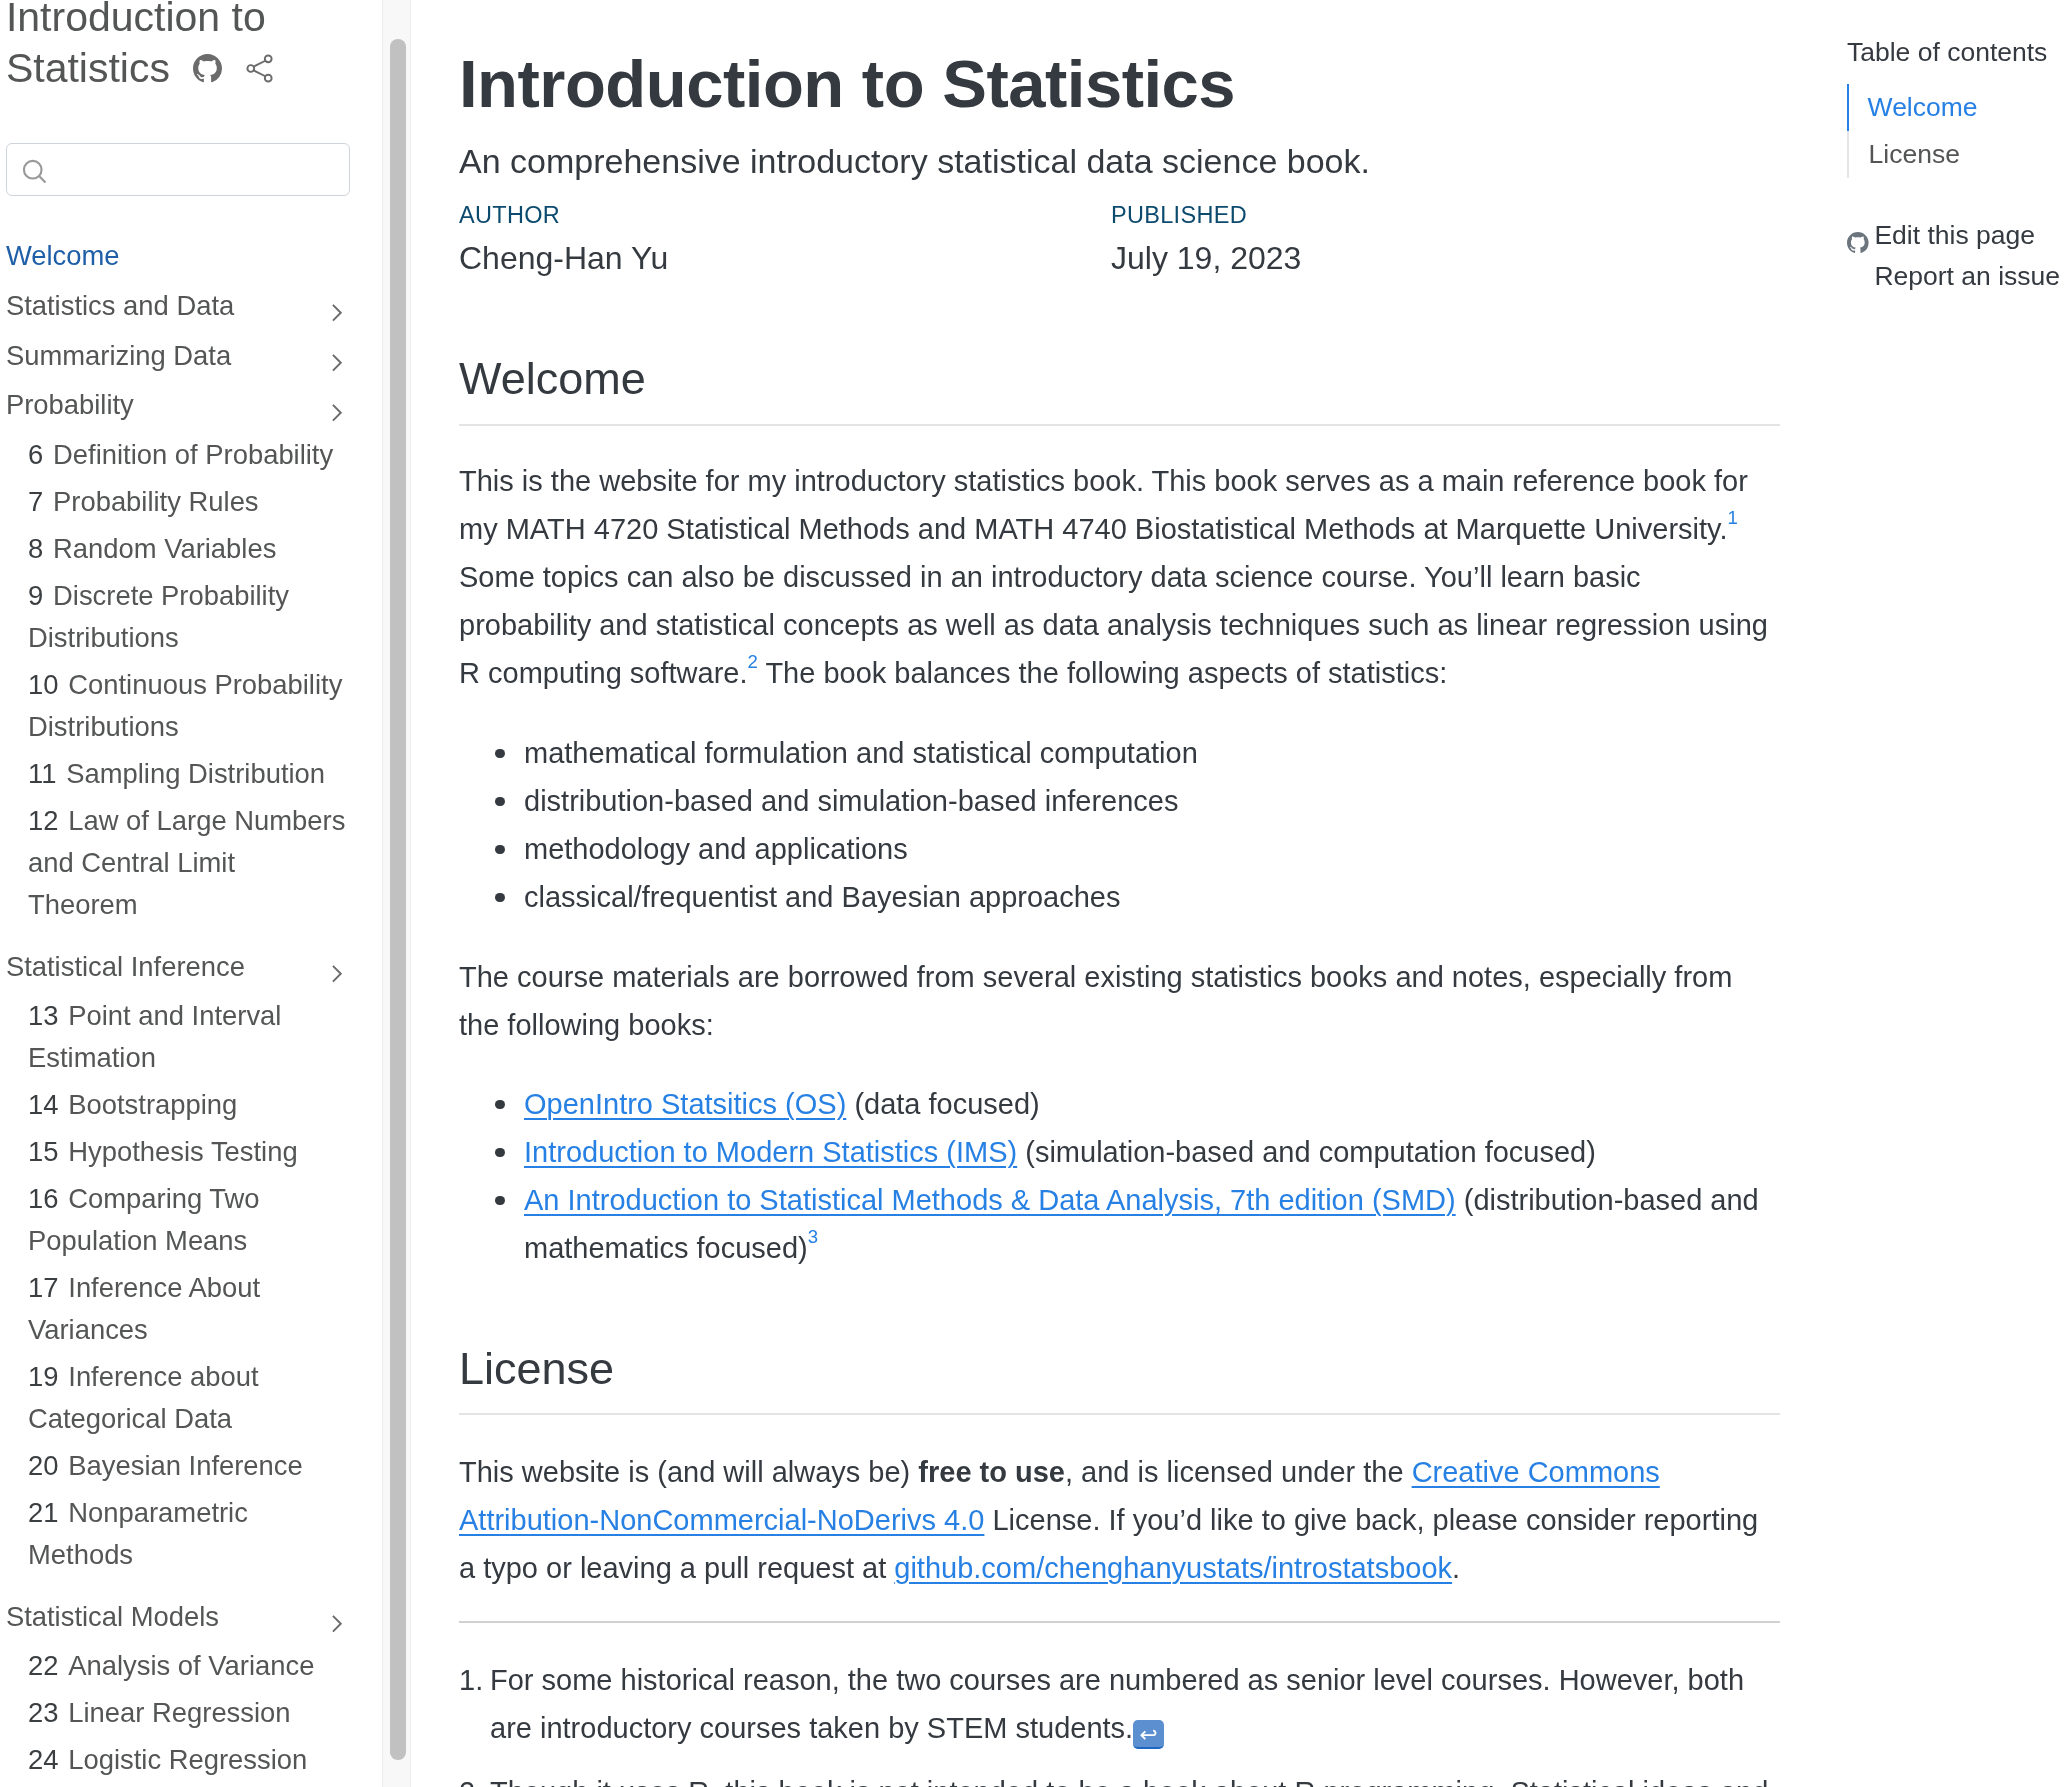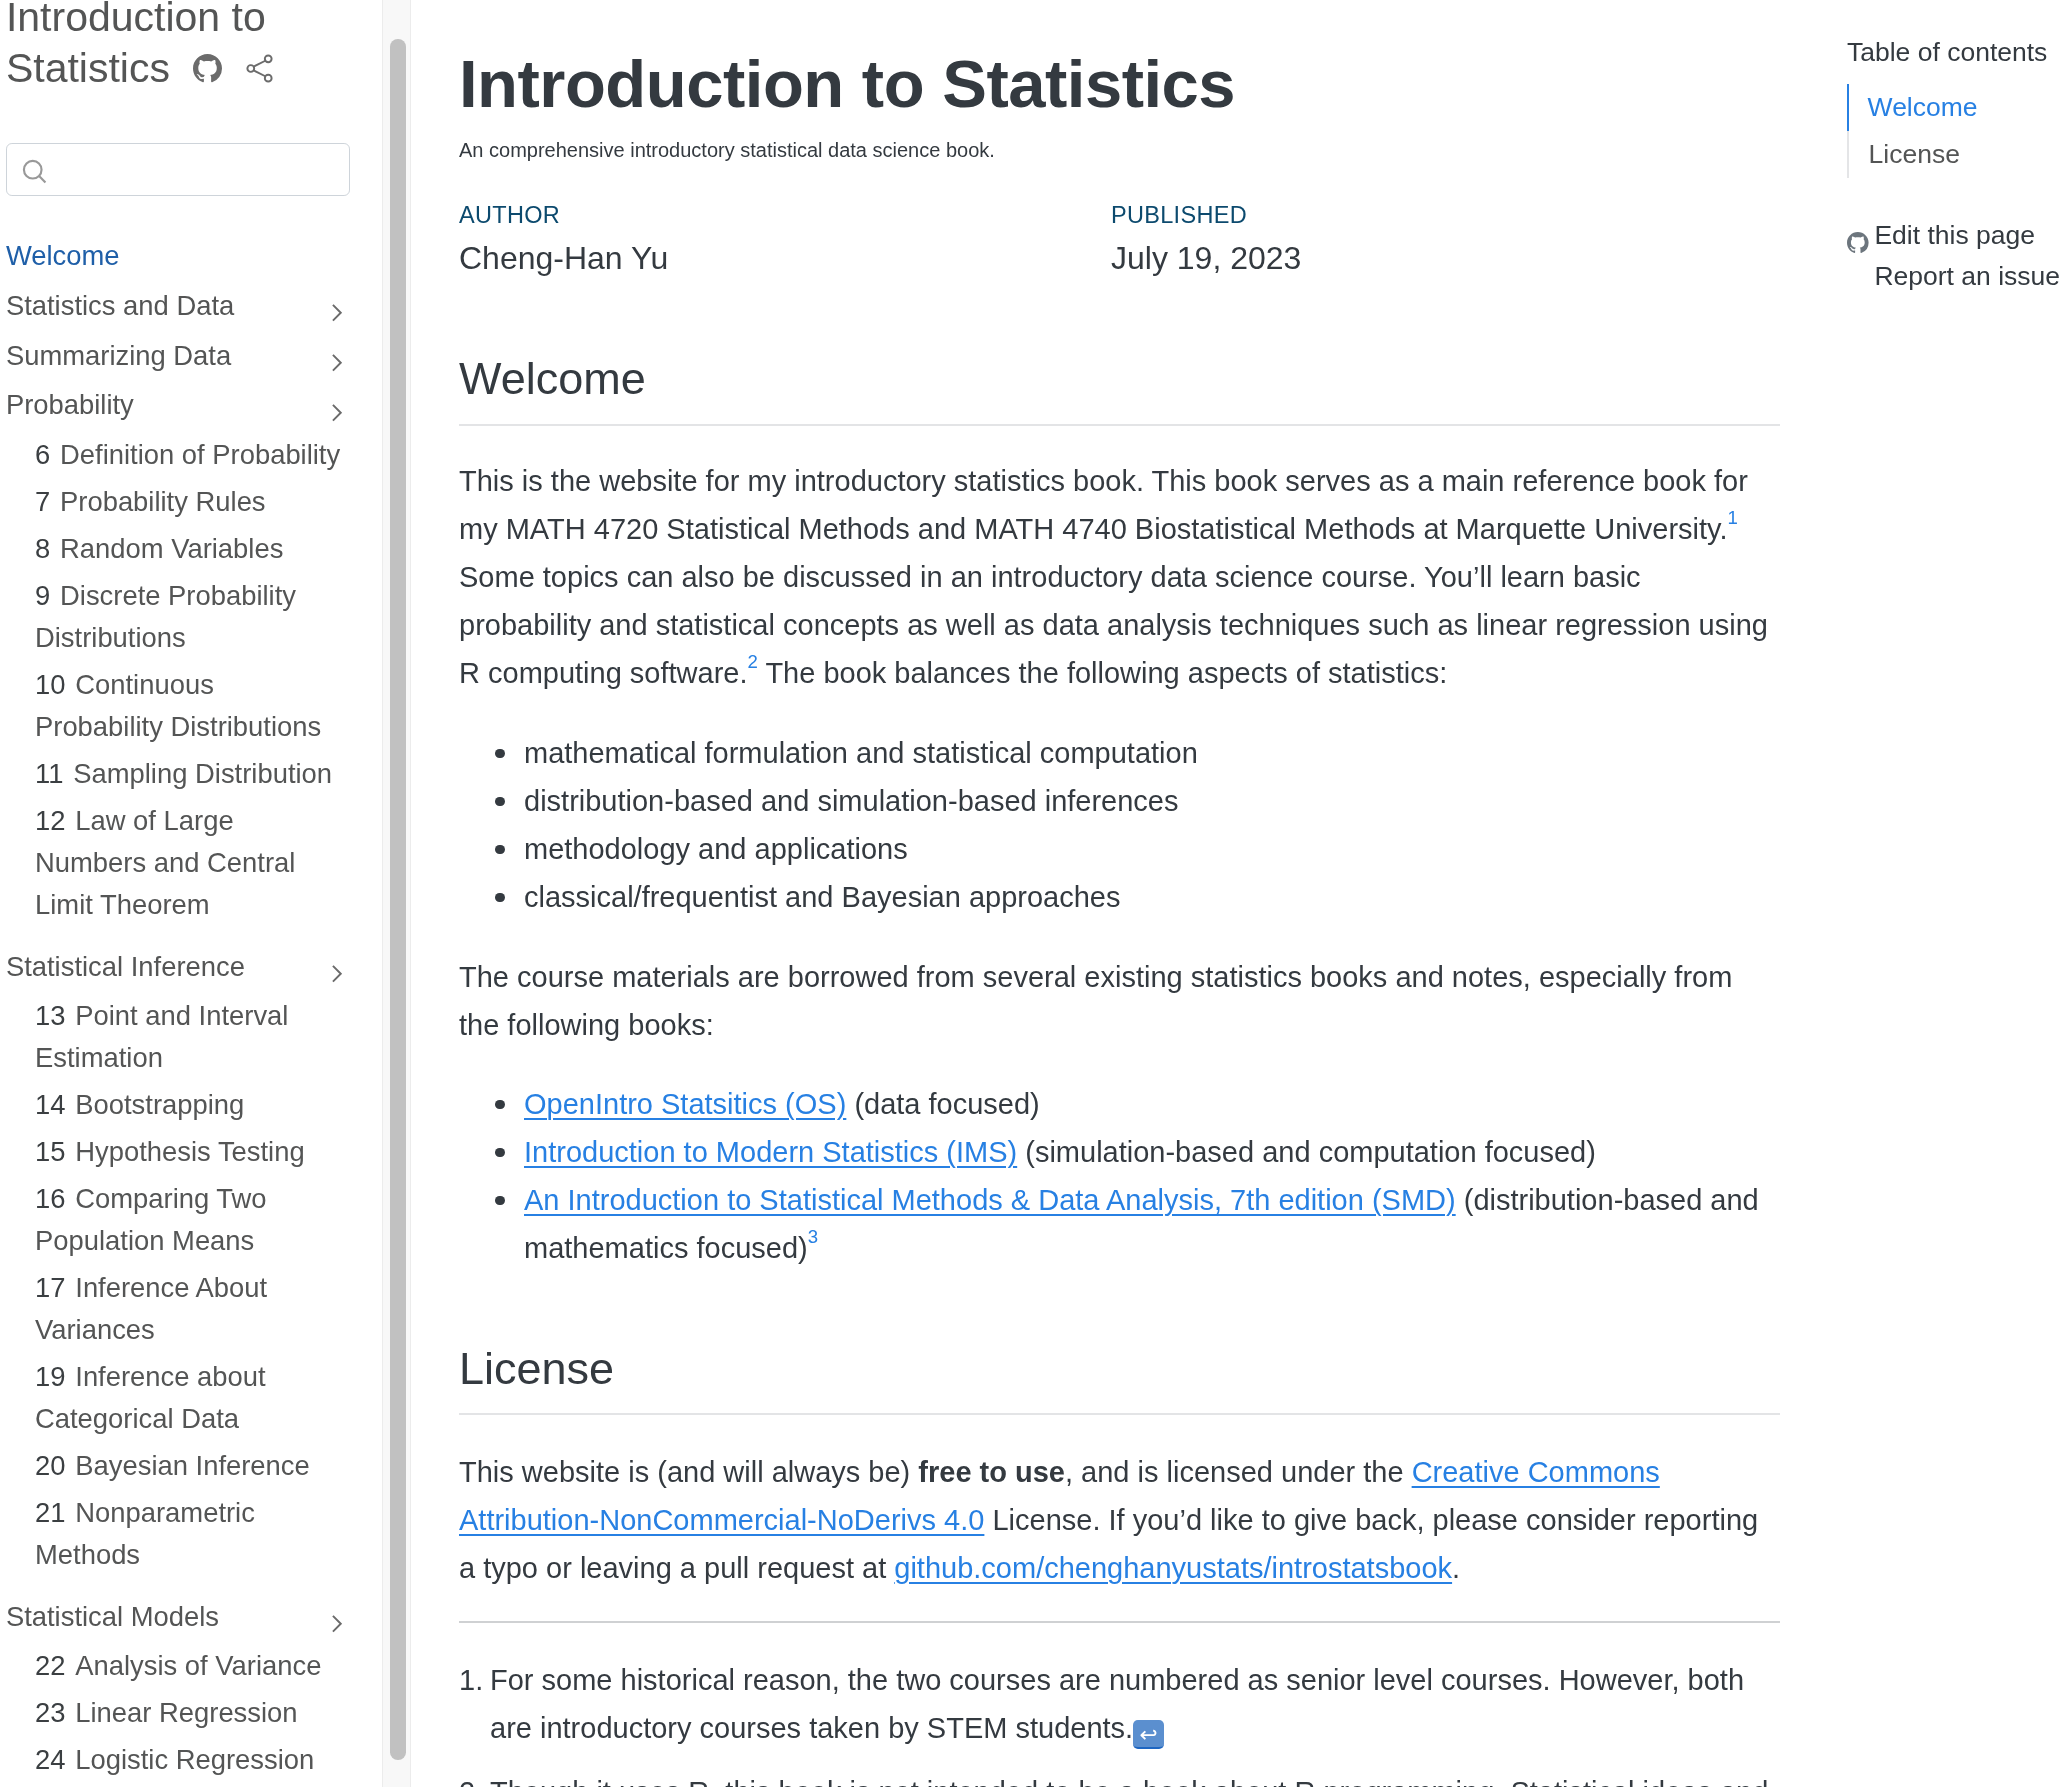--- a/index.html
+++ b/index.html
@@ -13,32 +13,32 @@
   .sb-title svg { display: block; }
   .search-box { position: absolute; left: 5.9px; top: 143px; width: 344px; height: 53px; border: 1px solid #ced4da; border-radius: 5.9px; background: #fff; }
   .search-box .search-icon { position: absolute; left: 13.7px; top: 13.7px; }
   .search-box input { position: absolute; left: 47px; top: 7.8px; width: 284px; height: 35px; border: none; outline: none; font-size: 25.5px; font-family: "Liberation Sans", sans-serif; background: transparent; color: #343a40; }
 
   .nav { position: absolute; left: 0; top: 235px; width: 368px; }
   .nav-item { position: relative; font-size: 27.4px; line-height: 42px; color: #545555; cursor: pointer; }
   .nav-item.top { padding-left: 5.9px; margin-bottom: 7.8px; }
   .nav-item.top.active { color: #1f5fa8; }
   .nav-item.top .chev { position: absolute; right: 23.5px; top: 9.8px; }
-  .nav-item.chap { padding-left: 35px; margin-bottom: 4.9px; padding-right: 19.6px; }
+  .nav-item.chap { padding-left: 28px; margin-bottom: 4.9px; padding-right: 19.6px; }
   .nav-item.chap .num { color: #3b3f42; margin-right: 9.8px; }
   .nav-item.section-gap { margin-top: 20px; }
 
   
   .sb-scroll-track { position: absolute; left: 382px; top: 0; width: 29px; height: 1788px; background: #f8f8f8; border-left: 1px solid #ececec; border-right: 1px solid #ececec; }
   .sb-scroll-thumb { position: absolute; left: 6.9px; top: 39px; width: 15.7px; height: 1721px; background: #c1c1c1; border-radius: 7.8px; }
 
   
   #main { position: absolute; left: 459px; top: 0; width: 1321px; }
   .page-title { position: absolute; left: 0; top: 43px; font-size: 67px; line-height: 82px; color: #343a40; white-space: nowrap; letter-spacing: -0.5px; }
-  .subtitle { position: absolute; left: 0; top: 133px; font-size: 20px; line-height: 35px; color: #343a40; white-space: nowrap; }
+  .subtitle { position: absolute; left: 0; top: 144px; font-size: 34px; line-height: 35px; color: #343a40; white-space: nowrap; }
   .meta { position: absolute; top: 200px; }
   .meta .meta-label { font-size: 23.5px; line-height: 31px; color: #0c4a6e; letter-spacing: 0.3px; }
   .meta .meta-value { font-size: 32px; line-height: 35px; color: #343a40; margin-top: 9.8px; white-space: nowrap; }
   .meta.author { left: 0; }
   .meta.published { left: 652px; }
 
   .h2 { position: absolute; left: 0; font-size: 45px; line-height: 55px; color: #343a40; font-weight: normal; }
   .hr { position: absolute; left: 0; width: 1321px; height: 2px; background: #e3e4e6; }
   .hr.fn { background: #cfd1d3; height: 2px; }
 

